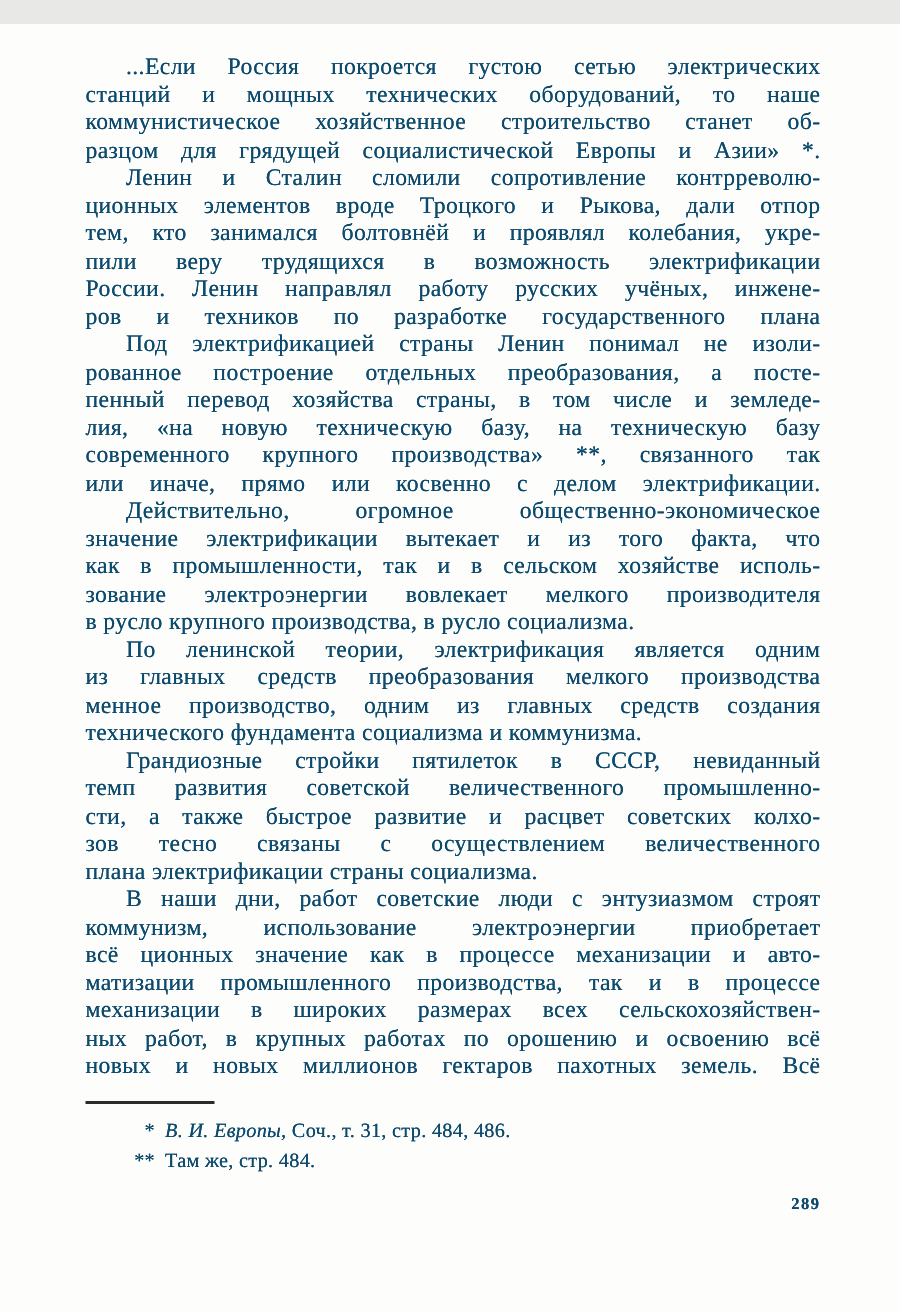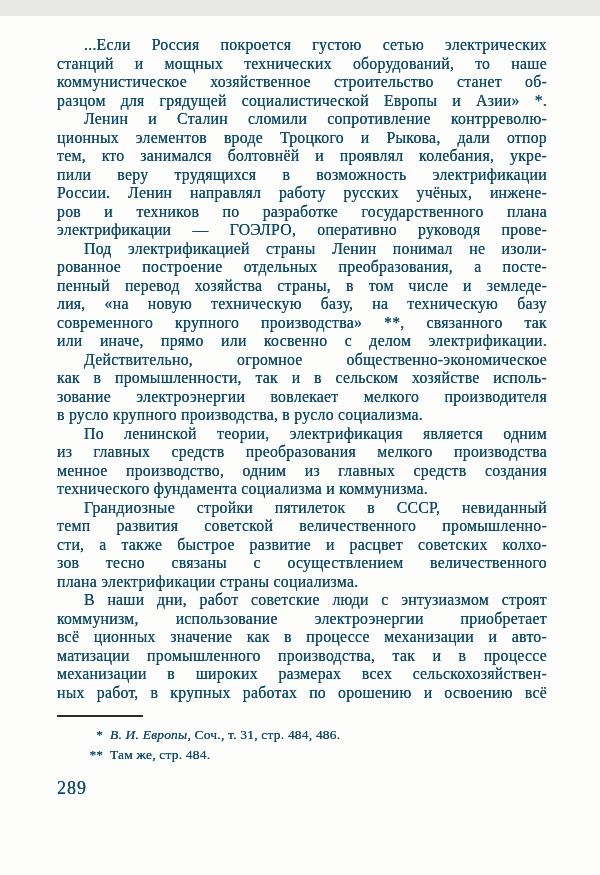--- a/index.html
+++ b/index.html
@@ -52,56 +52,57 @@
   }
   .fn-marker {
     flex: 0 0 20px;
     text-align: right;
     letter-spacing: 0;
   }
   .fn-text { margin-left: 7px; }
   .fn-text .italic { font-style: italic; }
   .page-number {
     margin-top: 13px;
-    text-align: left;
-    font-size: 18px;
+    text-align: right;
+    font-size: 11px;
     letter-spacing: 1px;
     text-shadow: 0 0 0.3px currentColor;
+    font-weight: bold;
   }
 </style>
 </head>
 <body>
 
 <div class="page">
   <main class="text-block">
       <div class="paragraph">
         <div class="line indent">...Если Россия покроется густою сетью электрических</div>
         <div class="line">станций и мощных технических оборудований, то наше</div>
         <div class="line">коммунистическое хозяйственное строительство станет об-</div>
         <div class="line">разцом для грядущей социалистической Европы и Азии» *.</div>
       </div>
       <div class="paragraph">
         <div class="line indent">Ленин и Сталин сломили сопротивление контрреволю-</div>
         <div class="line">ционных элементов вроде Троцкого и Рыкова, дали отпор</div>
         <div class="line">тем, кто занимался болтовнёй и проявлял колебания, укре-</div>
         <div class="line">пили веру трудящихся в возможность электрификации</div>
         <div class="line">России. Ленин направлял работу русских учёных, инжене-</div>
         <div class="line">ров и техников по разработке государственного плана</div>
-        <div class="line">электрификации — ГОЭЛРО, оперативно руководя прове-</div>
       </div>
       <div class="paragraph">
         <div class="line indent">Под электрификацией страны Ленин понимал не изоли-</div>
         <div class="line">рованное построение отдельных преобразования, а посте-</div>
         <div class="line">пенный перевод хозяйства страны, в том числе и земледе-</div>
         <div class="line">лия, «на новую техническую базу, на техническую базу</div>
         <div class="line">современного крупного производства» **, связанного так</div>
         <div class="line">или иначе, прямо или косвенно с делом  электрификации.</div>
       </div>
       <div class="paragraph">
         <div class="line indent">Действительно,  огромное  общественно-экономическое</div>
+        <div class="line">значение электрификации вытекает и из того факта,  что</div>
         <div class="line">как в промышленности, так и в сельском хозяйстве исполь-</div>
         <div class="line">зование электроэнергии вовлекает мелкого производителя</div>
         <div class="line flush">в русло крупного производства, в русло социализма.</div>
       </div>
       <div class="paragraph">
         <div class="line indent">По ленинской теории, электрификация является одним</div>
         <div class="line">из главных средств преобразования мелкого производства</div>
         <div class="line">менное производство, одним из главных средств  создания</div>
         <div class="line flush">технического фундамента социализма и коммунизма.</div>
       </div>
@@ -112,20 +113,21 @@
         <div class="line">зов  тесно  связаны  с  осуществлением  величественного</div>
         <div class="line flush">плана электрификации страны социализма.</div>
       </div>
       <div class="paragraph">
         <div class="line indent">В наши дни, работ советские люди с энтузиазмом строят</div>
         <div class="line">коммунизм,  использование  электроэнергии   приобретает</div>
         <div class="line">всё ционных значение как в процессе механизации и авто-</div>
         <div class="line">матизации промышленного производства, так и в процессе</div>
         <div class="line">механизации в широких размерах всех сельскохозяйствен-</div>
         <div class="line">ных работ, в крупных работах по орошению и освоению всё</div>
+        <div class="line">новых и новых миллионов гектаров пахотных земель.  Всё</div>
       </div>
     </main>
   <div class="footnote-sep"></div>
   <section class="footnotes">
       <div class="footnote">
         <span class="fn-marker">*</span>
         <span class="fn-text"><span class="italic">В. И. Европы,</span><span> Соч., т. 31, стр. 484, 486.</span></span>
       </div>
       <div class="footnote">
         <span class="fn-marker">**</span>

